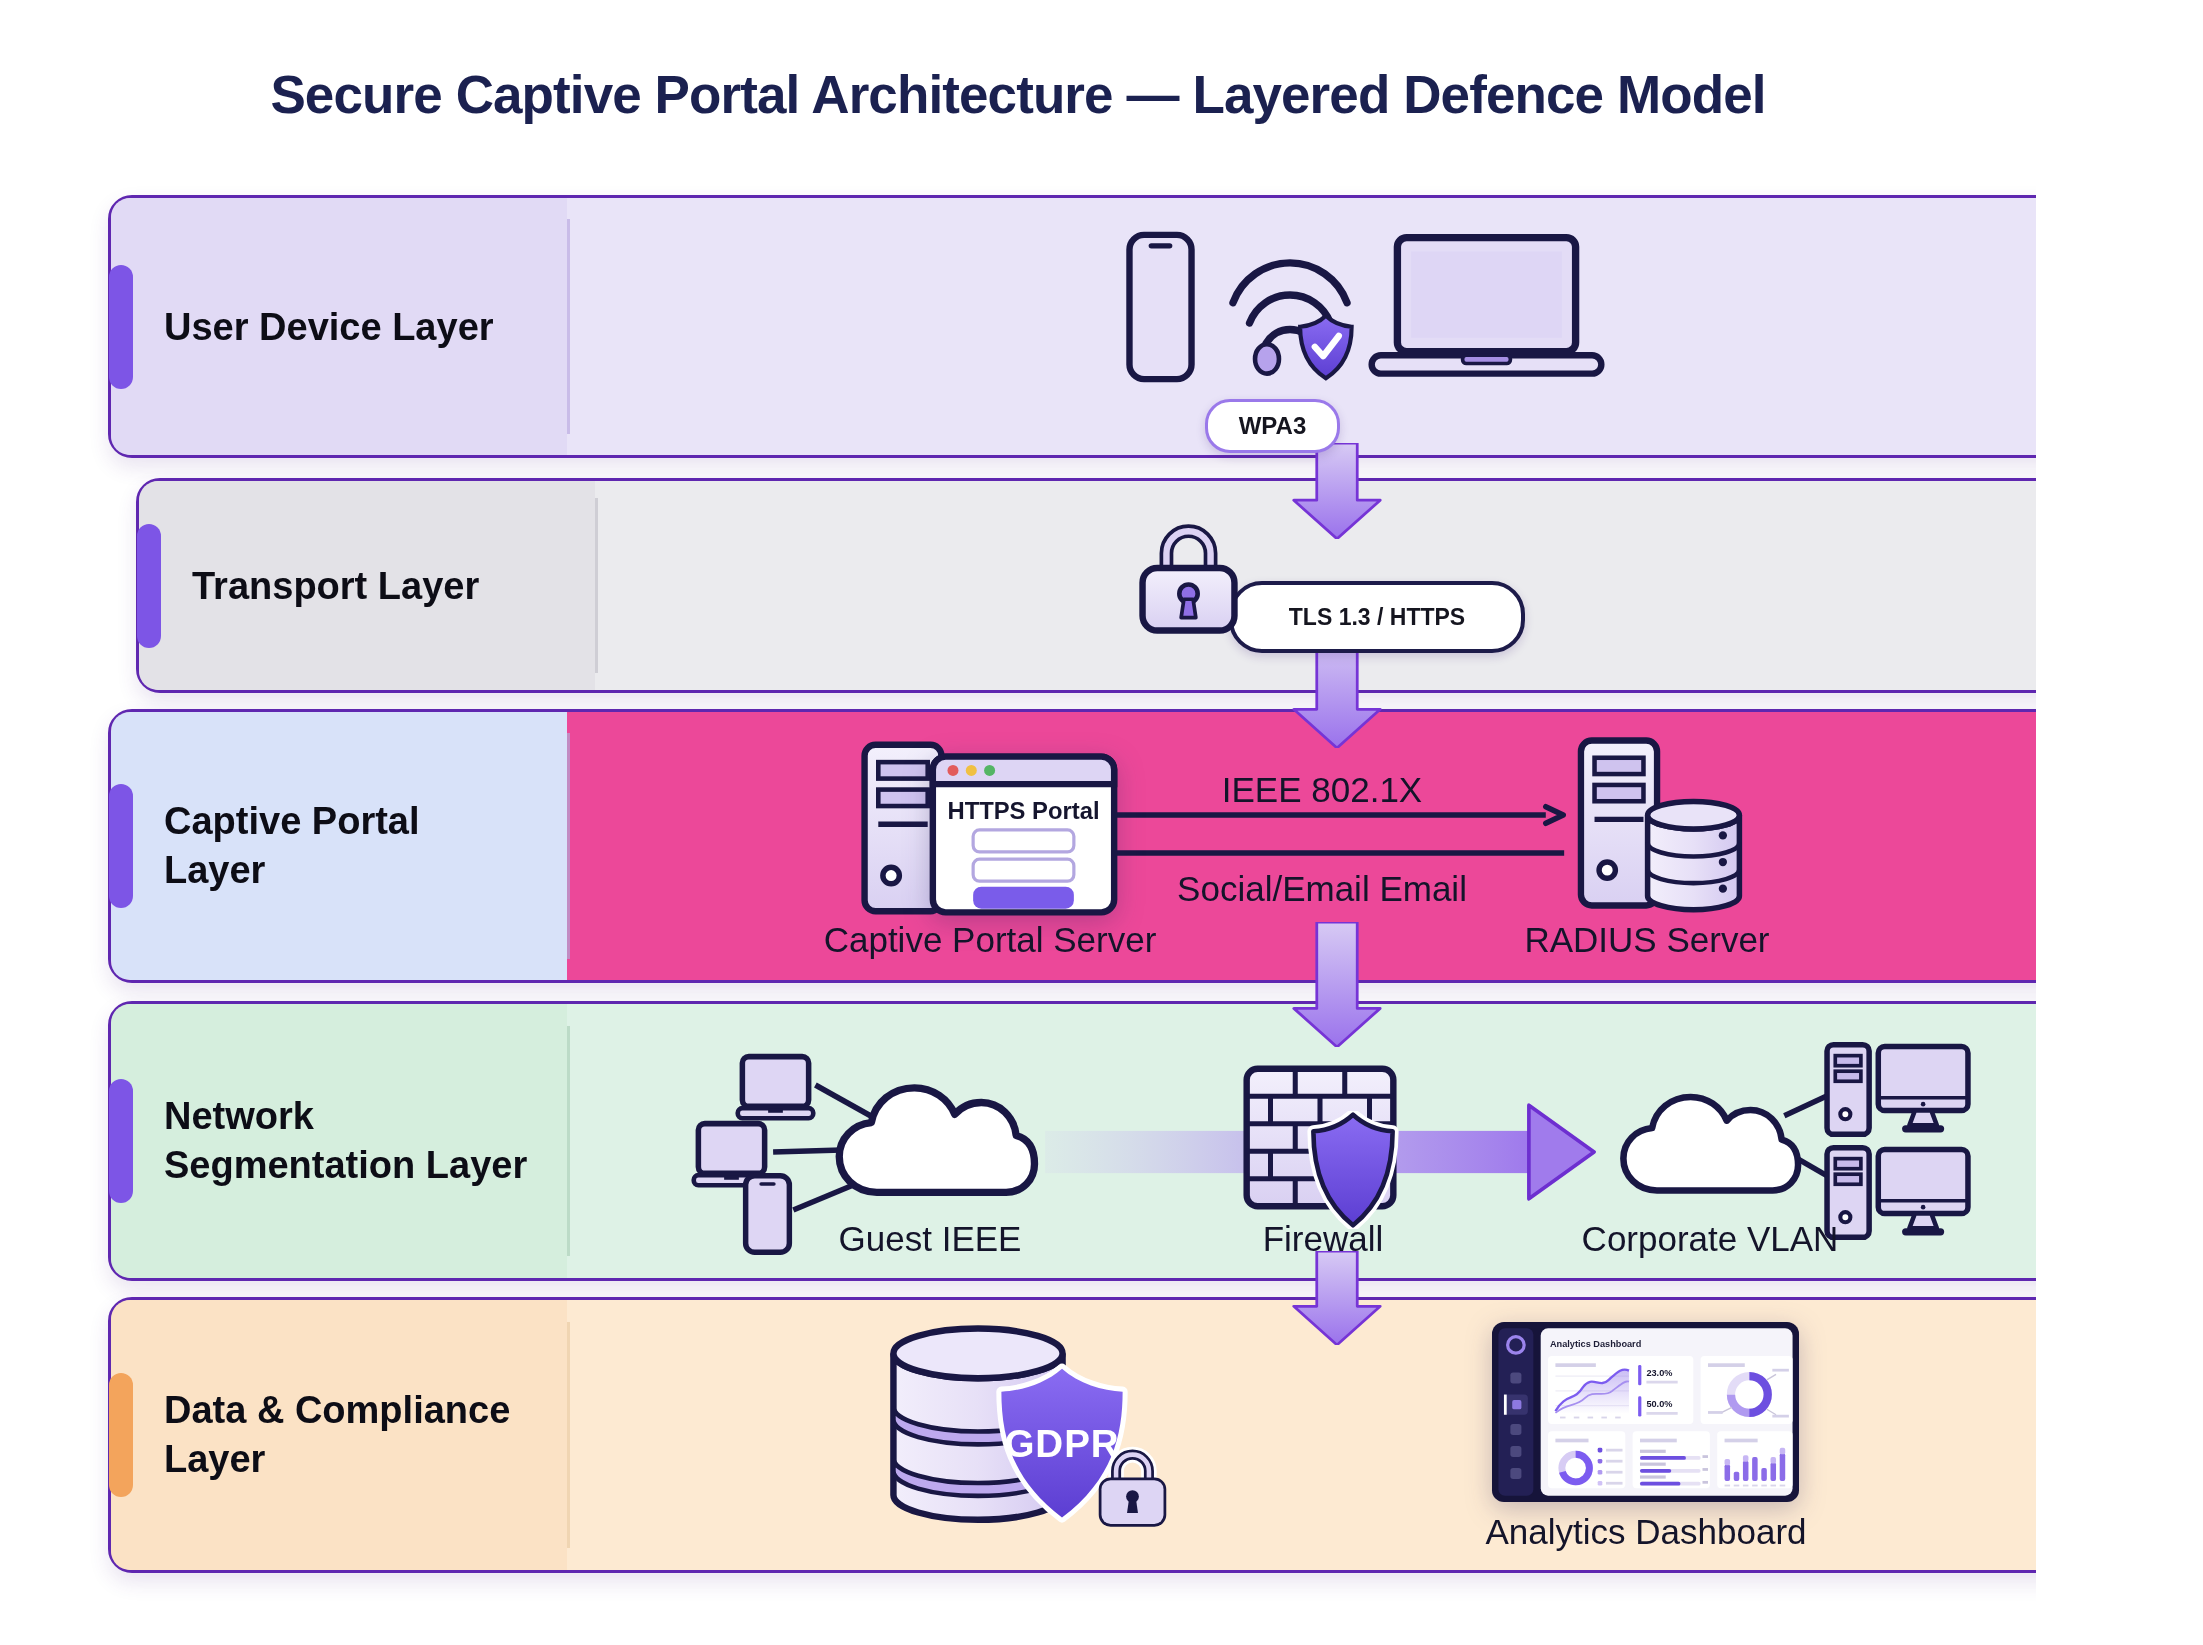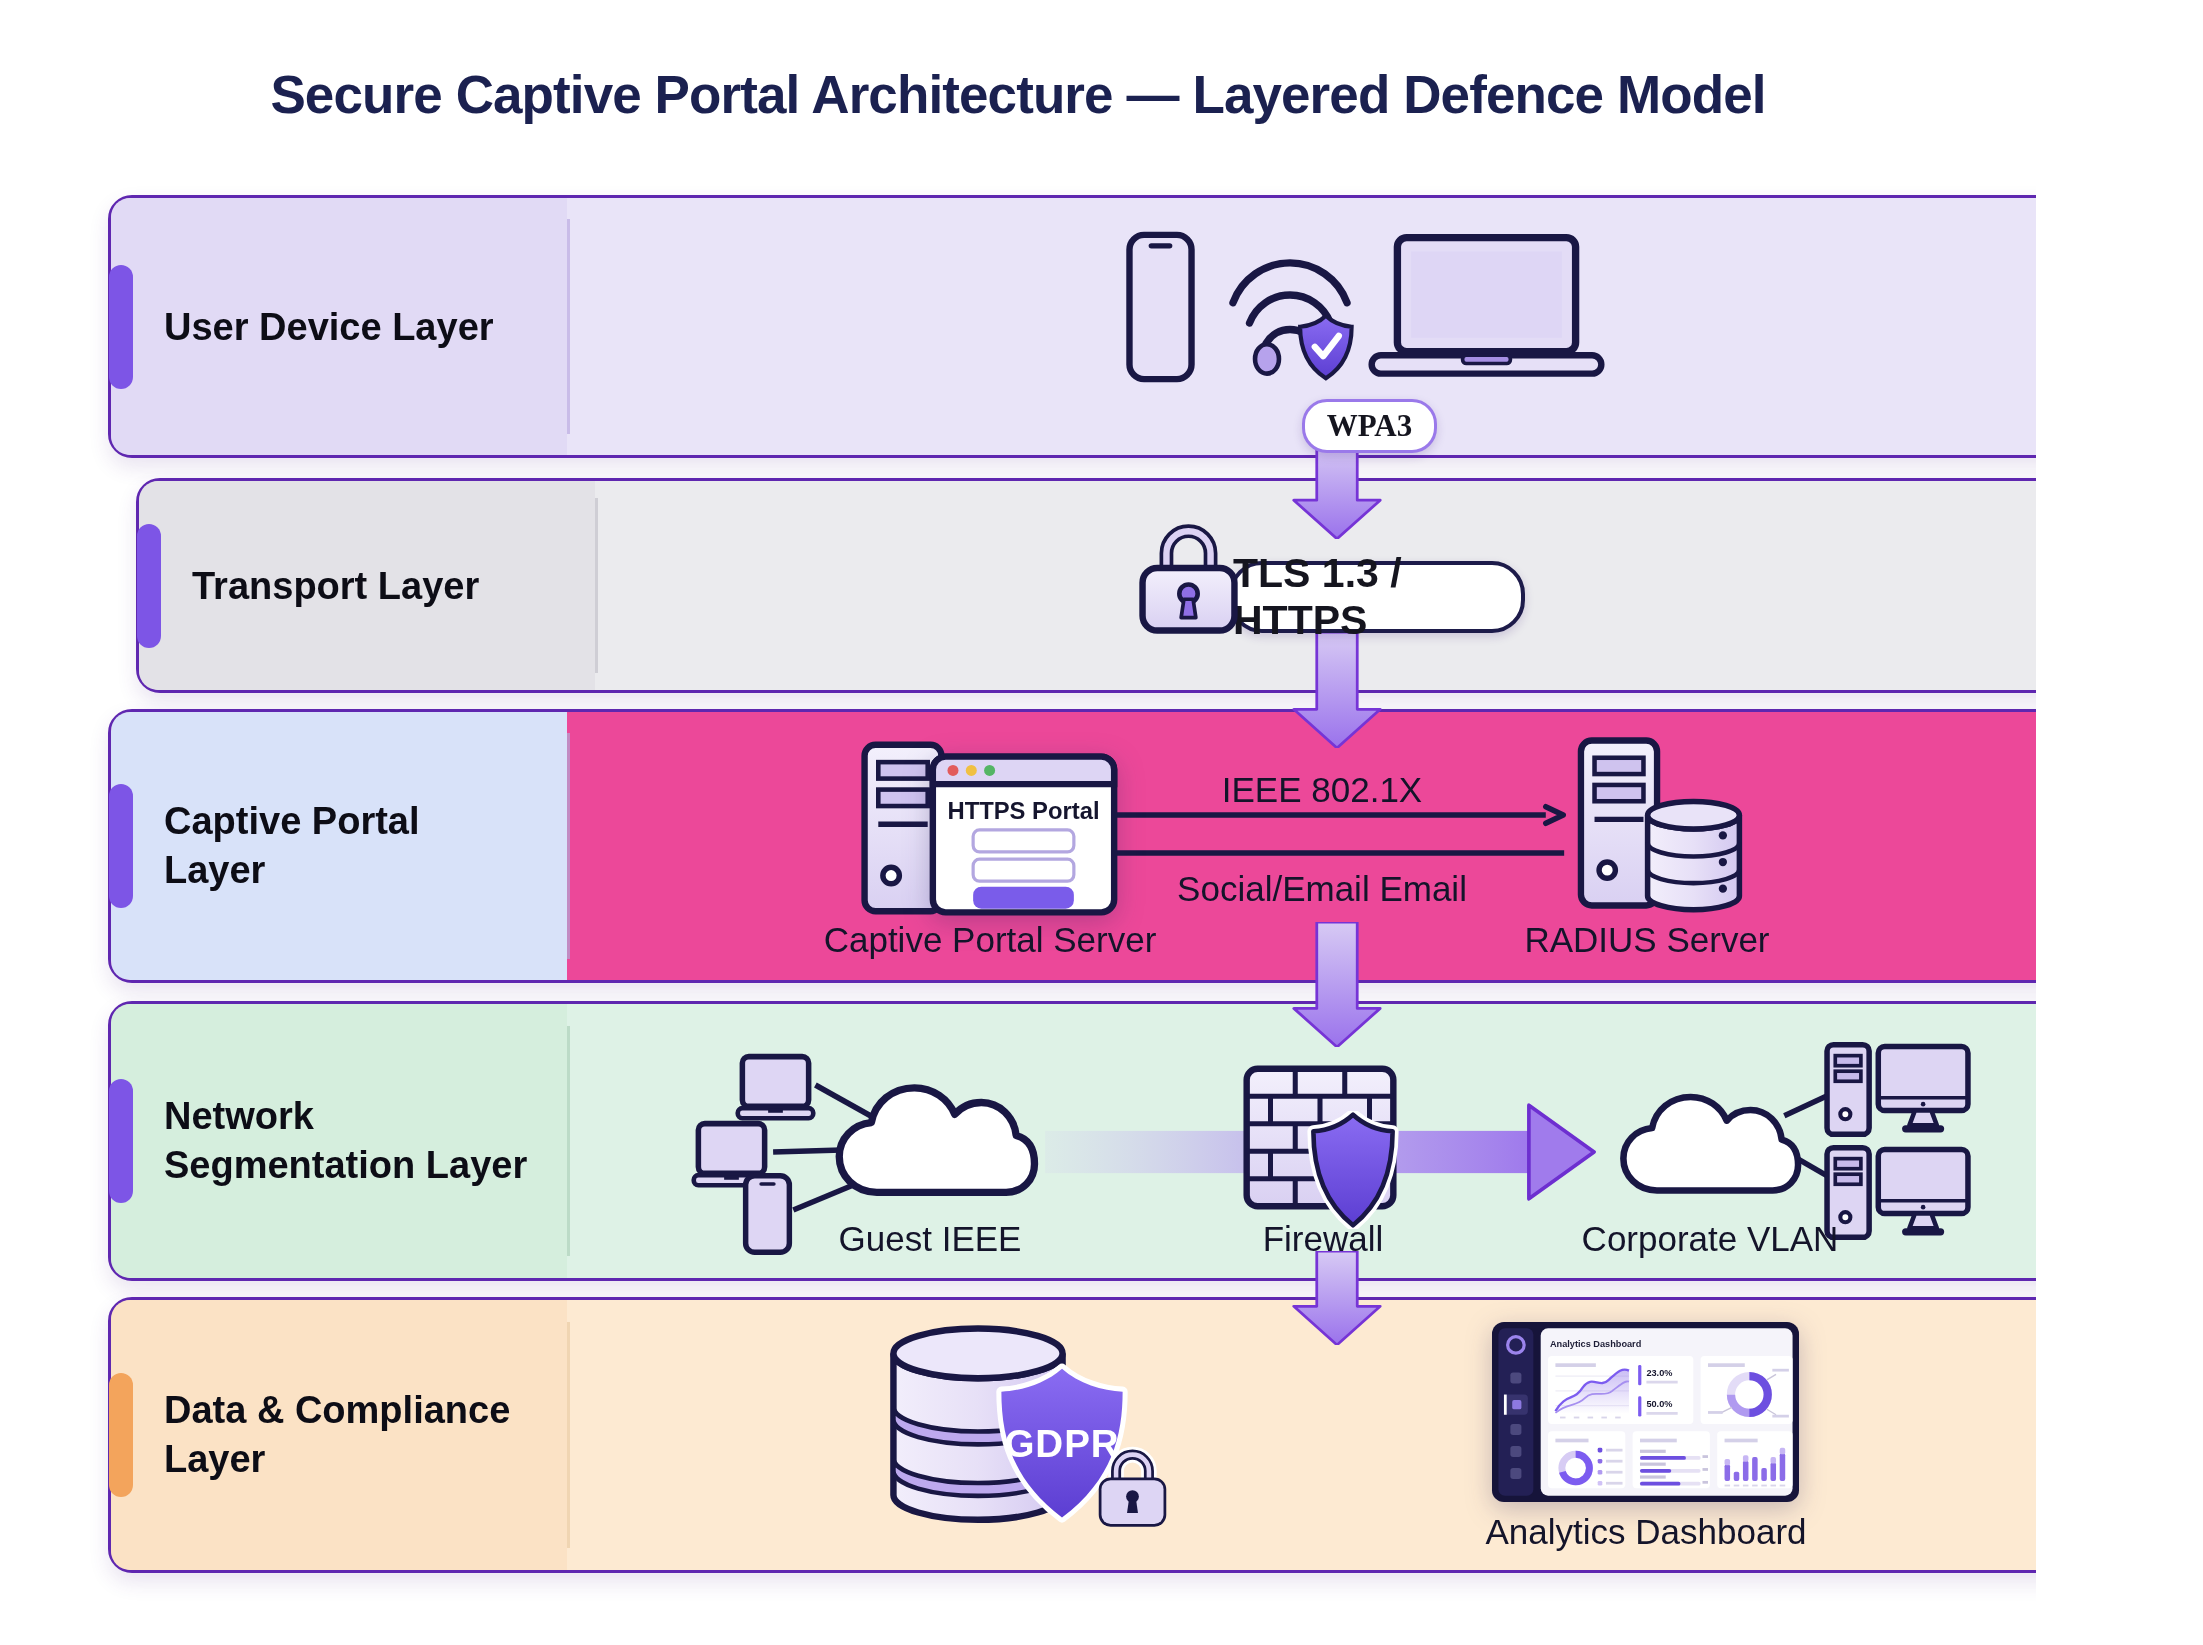--- a/index.html
+++ b/index.html
@@ -24,22 +24,22 @@
   .l1{top:195px;height:257px;background:#e9e4f8;padding-left:47px;}  .l1 .labelzone{background:#e1daf5;} .l1 .divider{background:#b4a2de;}
   .l2{top:478px;height:209px;background:#ebebee;margin-left:28px;}  .l2 .labelzone{background:#e3e2e7;} .l2 .divider{background:#bcbbc4;}
   .l3{top:709px;height:268px;background:#ec4899;text-decoration:underline;}  .l3 .labelzone{background:#d8e2f9;} .l3 .divider{background:#a6b9e0;}
   .l4{top:1001px;height:274px;background:#def2e6;} .l4 .labelzone{background:#d5eedd;} .l4 .divider{background:#a5ccb2;}
   .l5{top:1297px;height:270px;background:#fdead2;} .l5 .labelzone{background:#fbe2c5;} .l5 .divider{background:#e7c69d;}
   .l5 .accent{background:#f3a45c;}
 
   
   .badge{position:absolute;display:flex;align-items:center;justify-content:center;background:#ffffff;
          font-weight:bold;color:#15151f;box-shadow:0 3.7px 9.2px rgba(60,30,120,.18);z-index:6;}
-  .wpa3{left:1302px;top:399px;width:129px;height:48px;border:3.7px solid #9a79ea;border-radius:25px;font-size:31px;font-family:Liberation Serif, serif;}
-  .tls{left:1229px;top:561px;width:288px;height:64px;border:4.6px solid #1d1b4a;border-radius:33px;font-size:41px;}
+  .wpa3{left:1205px;top:399px;width:129px;height:48px;border:3.7px solid #9a79ea;border-radius:25px;font-size:24px;}
+  .tls{left:1229px;top:581px;width:288px;height:64px;border:4.6px solid #1d1b4a;border-radius:33px;font-size:23px;}
 
   
   .caption{position:absolute;transform:translateX(-50%);font-size:35px;color:#14142a;
            text-align:right;white-space:nowrap;z-index:4;}
 
   .z1{z-index:1}.z2{z-index:2}.z3{z-index:3}.z4{z-index:4}.z7{z-index:7}
   .arrow-v{position:absolute;z-index:5;}
   .shadowed{filter:drop-shadow(0 7.3px 13px rgba(40,30,90,.25));}
 </style>
 </head>

